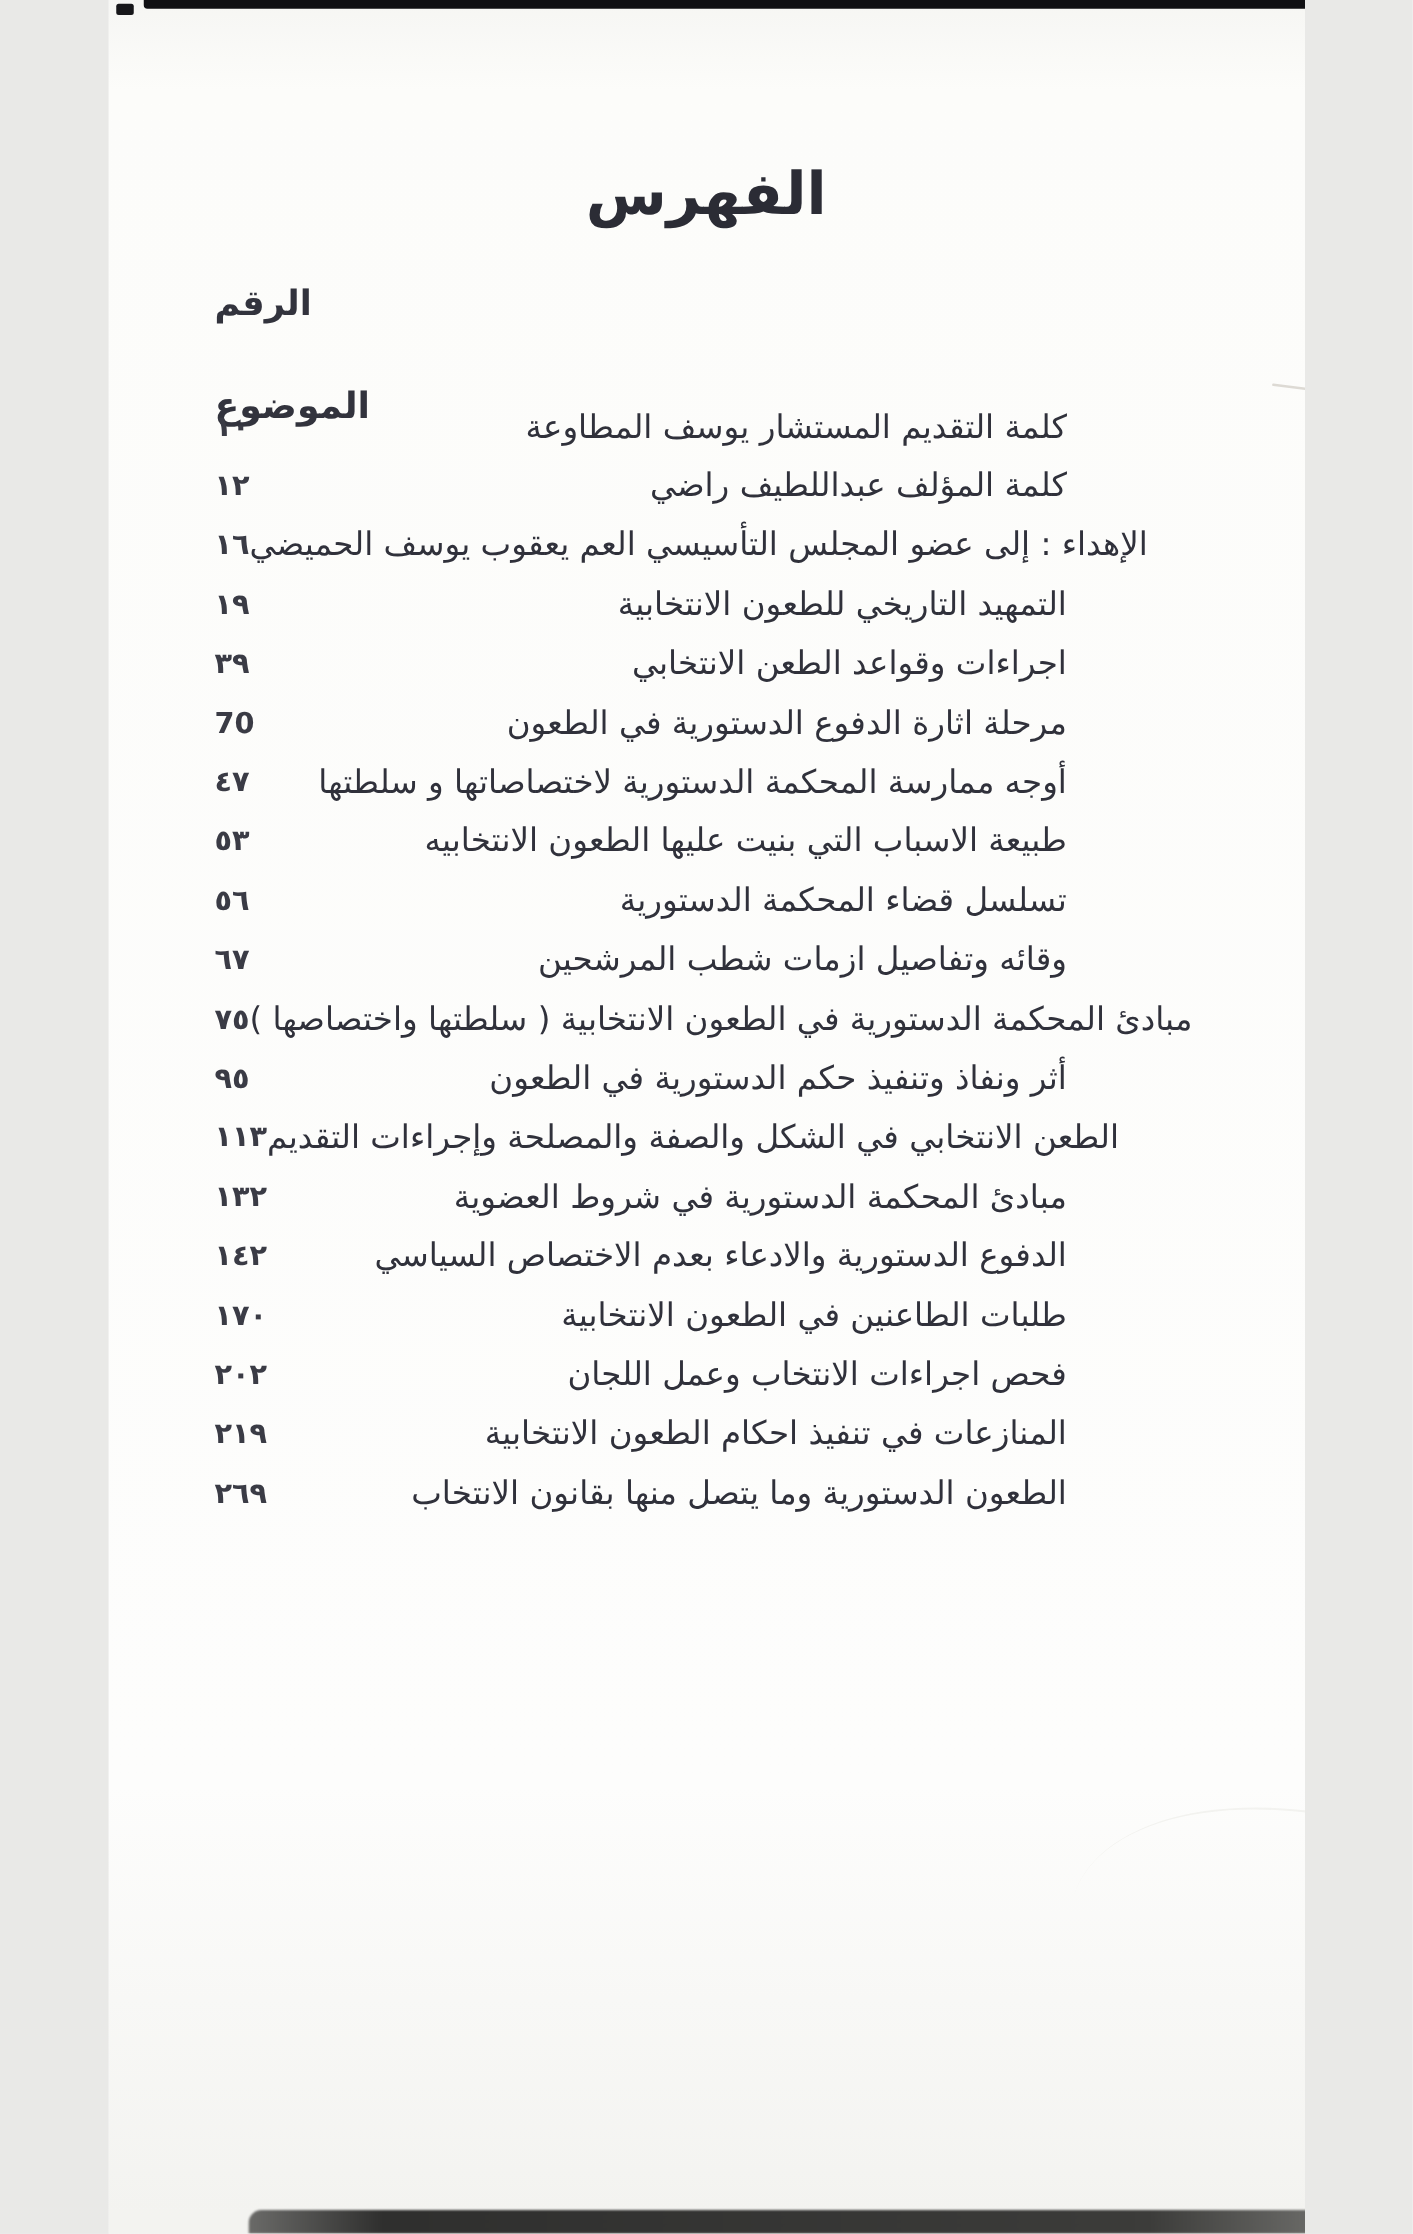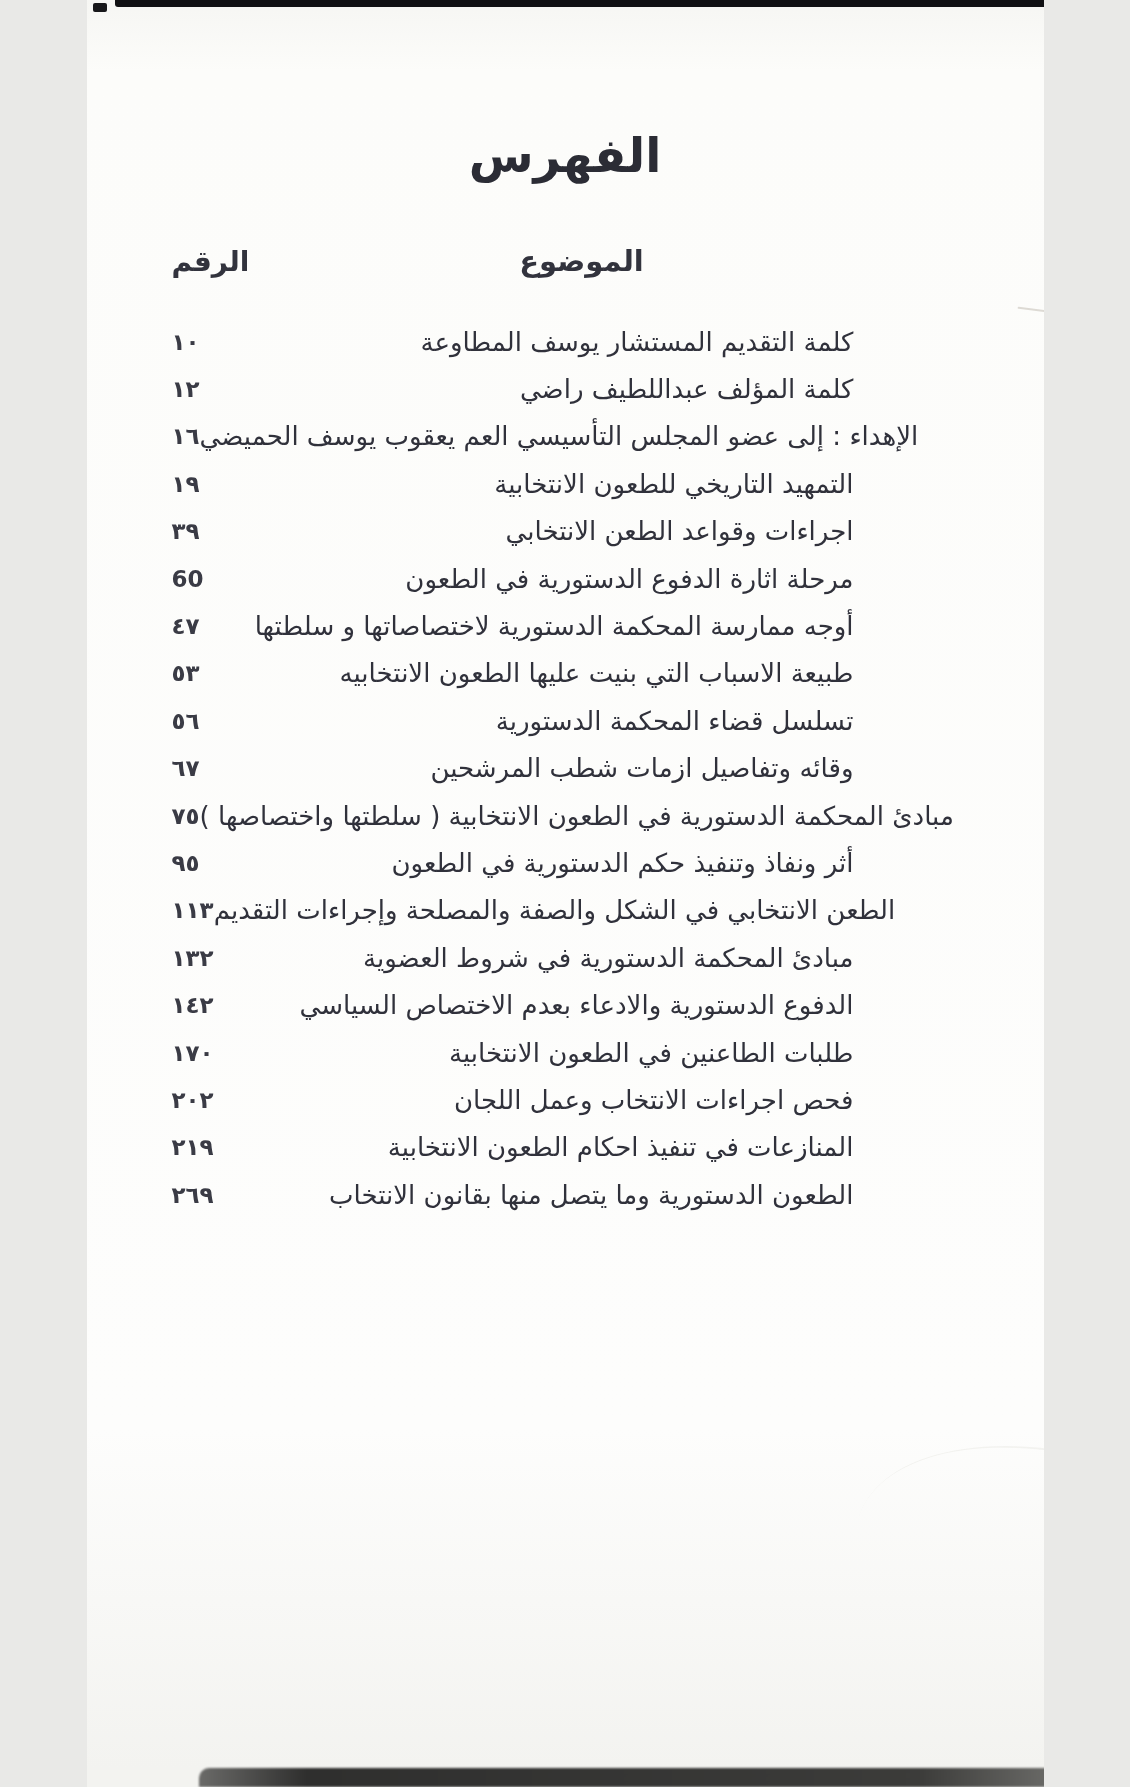--- a/index.html
+++ b/index.html
@@ -78,23 +78,23 @@
     font-size: 47px;
     font-weight: bold;
     letter-spacing: 1px;
     color: #2b2c35;
   }
 
   .toc-header {
     position: absolute;
     top: 226px; left: 85px; right: 190px;
     display: flex;
-    flex-direction: row;
+    flex-direction: column;
     direction: ltr;
-    align-items: flex-end;
+    align-items: flex-start;
     height: 52px;
     gap: 48px;
   }
   .toc-header .num-col {
     width: 90px;
     text-align: left;
     font-size: 28px;
     font-weight: bold;
     direction: rtl;
   }
@@ -174,21 +174,21 @@
       <div class="num">١٩</div>
       <div class="subject">التمهيد التاريخي للطعون الانتخابية</div>
     </div>
 
     <div class="toc-row">
       <div class="num">٣٩</div>
       <div class="subject">اجراءات وقواعد الطعن الانتخابي</div>
     </div>
 
     <div class="toc-row">
-      <div class="num">60</div>
+      <div class="num">70</div>
       <div class="subject">مرحلة اثارة الدفوع الدستورية في الطعون</div>
     </div>
 
     <div class="toc-row">
       <div class="num">٤٧</div>
       <div class="subject">أوجه ممارسة المحكمة الدستورية لاختصاصاتها و سلطتها</div>
     </div>
 
     <div class="toc-row">
       <div class="num">٥٣</div>

